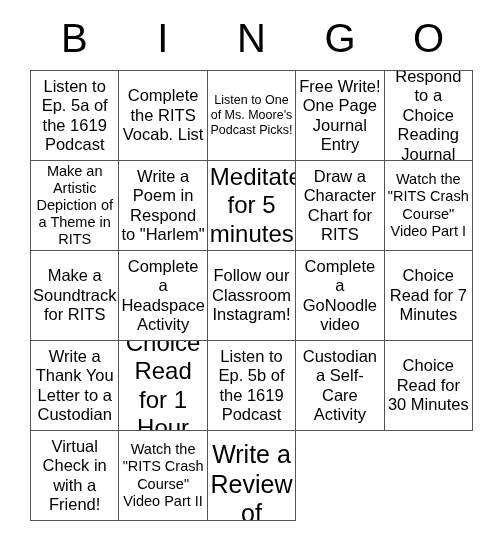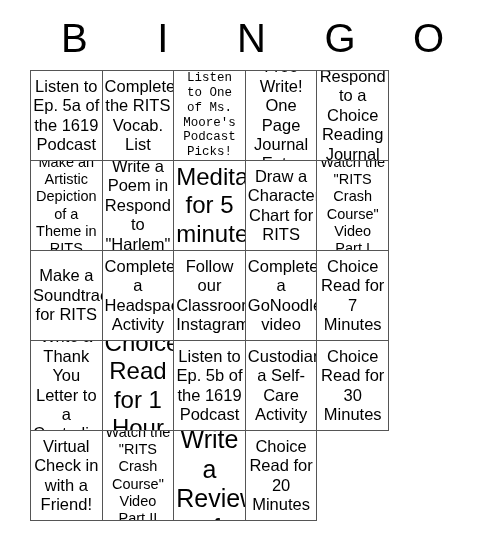--- a/index.html
+++ b/index.html
@@ -40,21 +40,21 @@
     line-height: 1;
     letter-spacing: 0px;
     color: #000000;
     font-family: "Liberation Sans", sans-serif;
   }
   
   #bingo-grid {
     position: absolute;
     left: 30px;
     top: 70px;
-    width: 359px;
+    width: 443px;
     height: 451px;
     display: grid;
     grid-template-columns: repeat(5, 1fr);
     grid-template-rows: repeat(5, 1fr);
     border-top: 1.5px solid #555555;
     border-left: 1.5px solid #555555;
     box-sizing: border-box;
     background: #ffffff;
   }
   .bingo-cell {
@@ -71,21 +71,21 @@
   }
   .cell-text {
     display: block;
     width: 100%;
     line-height: 1.18;
     font-family: "Liberation Sans", sans-serif;
     color: #000000;
     white-space: pre-line;
   }
   
-  .fs-xs .cell-text { font-size: 12.5px; font-family: Liberation Mono, monospace; }
+  .fs-xs .cell-text { font-size: 12.5px; }
   .fs-sm .cell-text { font-size: 14.5px; }
   .fs-md .cell-text { font-size: 16.5px; }
   .fs-lg .cell-text { font-size: 24px; }
   .fs-xl .cell-text { font-size: 25px; margin-top: 47px; }
 </style>
 </head>
 <body>
 
 <div id="card">
 
@@ -160,18 +160,15 @@
       </div>
       <div class="bingo-cell fs-md">
         <span class="cell-text">Virtual Check in with a Friend!</span>
       </div>
       <div class="bingo-cell fs-sm">
         <span class="cell-text">Watch the "RITS Crash Course" Video Part II</span>
       </div>
       <div class="bingo-cell fs-xl">
         <span class="cell-text">Write a Review of RITS</span>
       </div>
-      <div class="bingo-cell fs-md">
-        <span class="cell-text">Choice Read for 20 Minutes</span>
-      </div>
     </div>
 
 </div>
 
 </body></html>

